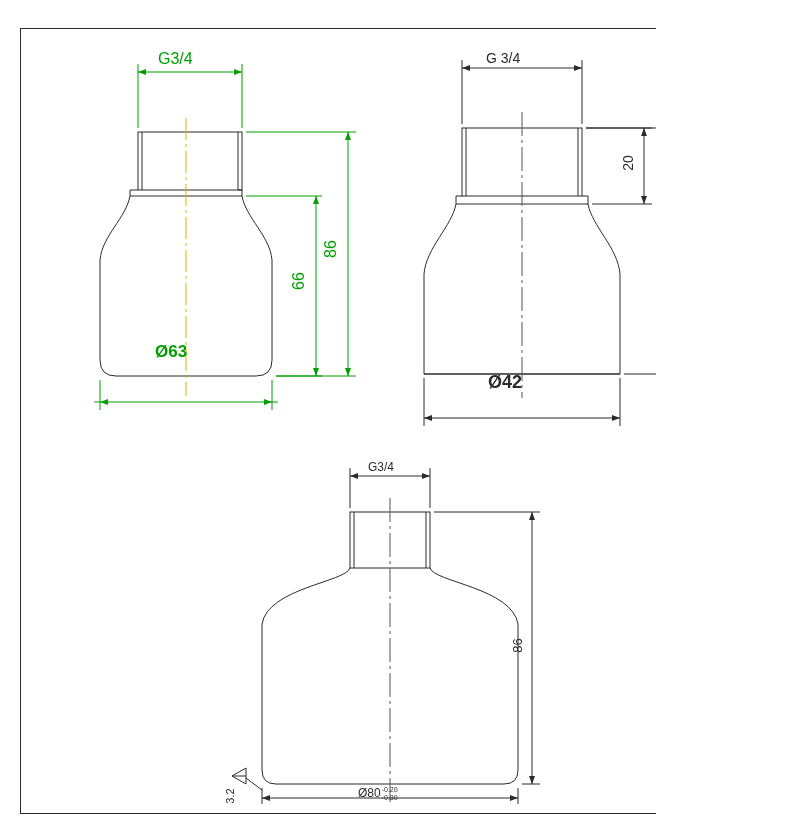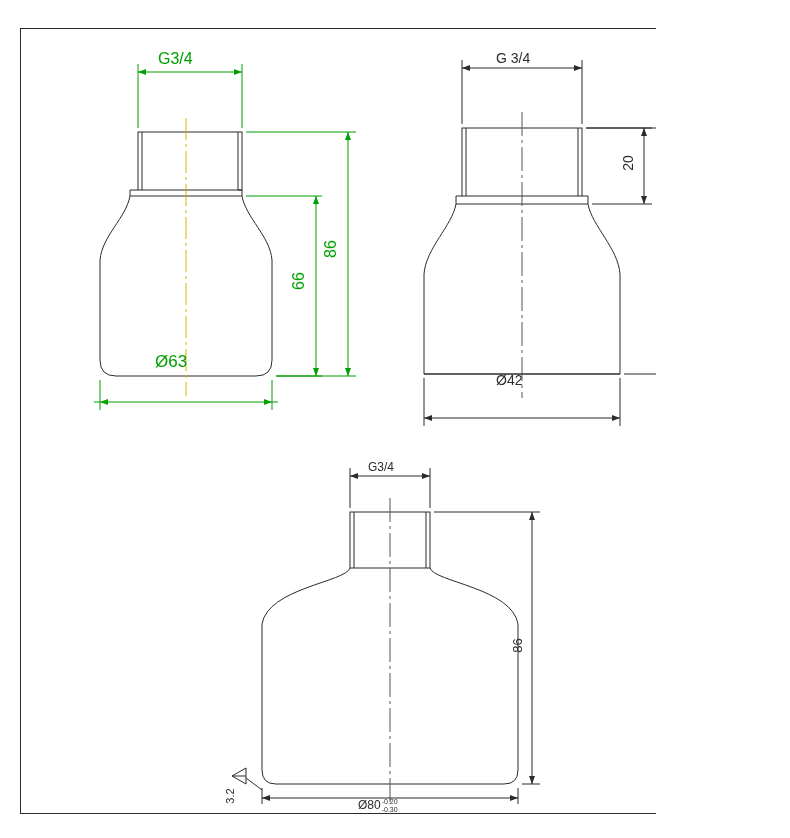--- a/index.html
+++ b/index.html
@@ -108,21 +108,21 @@
 
         <line x1="166" y1="146" x2="242" y2="146"></line>
         <line x1="196" y1="326" x2="242" y2="326"></line>
         <line x1="236" y1="146" x2="236" y2="326"></line>
         <path d="M236 146 L233 154 L239 154 Z" fill="#00a000" stroke="none"></path>
         <path d="M236 326 L233 318 L239 318 Z" fill="#00a000" stroke="none"></path>
       </g>
     </svg>
 
     <div class="lbl green" style="left:78px; top:0px; font-size:16px;">G3/4</div>
-    <div class="lbl green" style="left:75px; top:302px; font-size:17px;">Ø63</div>
+    <div class="lbl green" style="left:75px; top:292px; font-size:17px;font-weight:bold;">Ø63</div>
     <div class="lbl green rot" style="left:242px; top:190px; font-size:16px;">86</div>
     <div class="lbl green rot" style="left:210px; top:222px; font-size:16px;">66</div>
   </div>
 
   <div class="view" style="left:420px; top:50px; width:320px; height:400px;">
     <svg width="320" height="400" viewBox="0 0 320 400">
       <g fill="none" stroke="#2b2b2b" stroke-width="1">
 
         <rect x="42" y="78" width="120" height="68"></rect>
         <line x1="46" y1="78" x2="46" y2="146"></line>
@@ -162,22 +162,22 @@
         <path d="M224 154 L221 146 L227 146 Z" fill="#2b2b2b" stroke="none"></path>
 
         <line x1="166" y1="78" x2="272" y2="78"></line>
         <line x1="204" y1="324" x2="272" y2="324"></line>
         <line x1="264" y1="78" x2="264" y2="324"></line>
         <path d="M264 78 L261 86 L267 86 Z" fill="#2b2b2b" stroke="none"></path>
         <path d="M264 324 L261 316 L267 316 Z" fill="#2b2b2b" stroke="none"></path>
       </g>
     </svg>
 
-    <div class="lbl dark" style="left:66px; top:0px; font-size:14px;margin-left:10px;">G  3/4</div>
-    <div class="lbl dark" style="left:76px; top:322px; font-size:14px;">Ø42</div>
+    <div class="lbl dark" style="left:66px; top:0px; font-size:14px;">G  3/4</div>
+    <div class="lbl dark" style="left:68px; top:322px; font-size:18px;font-weight:bold;">Ø42</div>
     <div class="lbl dark rot" style="left:200px; top:105px; font-size:14px;">20</div>
     <div class="lbl dark rot" style="left:240px; top:190px; font-size:14px;">53</div>
   </div>
 
   <div class="view" style="left:210px; top:460px; width:360px; height:370px;">
     <svg width="360" height="370" viewBox="0 0 360 370">
       <g fill="none" stroke="#2b2b2b" stroke-width="1">
 
         <rect x="140" y="52" width="80" height="56"></rect>
         <line x1="144" y1="52" x2="144" y2="108"></line>
@@ -217,18 +217,18 @@
 
         <line x1="36" y1="318" x2="52" y2="330"></line>
         <path d="M22 316 L36 308 L36 324 Z" fill="none" stroke="#2b2b2b"></path>
         <line x1="22" y1="316" x2="36" y2="316"></line>
       </g>
     </svg>
 
     <div class="lbl dark" style="left:158px; top:0px; font-size:12px;">G3/4</div>
     <div class="lbl dark rot" style="left:300px; top:178px; font-size:13px;">86</div>
     <div class="lbl dark rot" style="left:12px; top:330px; font-size:11px;">3.2</div>
-    <div class="lbl dark" style="left:148px; top:326px; font-size:12px;margin-top:12px;">
+    <div class="lbl dark" style="left:148px; top:326px; font-size:12px;">
       <span>Ø80</span><span class="tol"><span>-0.20</span><span>-0.30</span></span>
     </div>
   </div>
 
 </div>
 
 </body></html>

